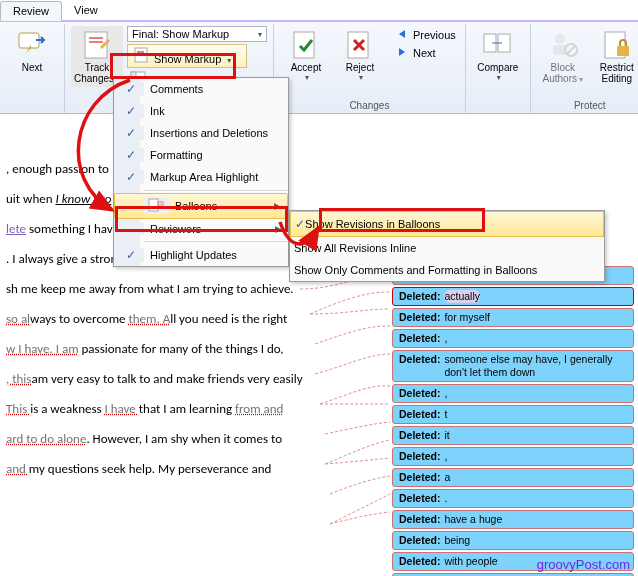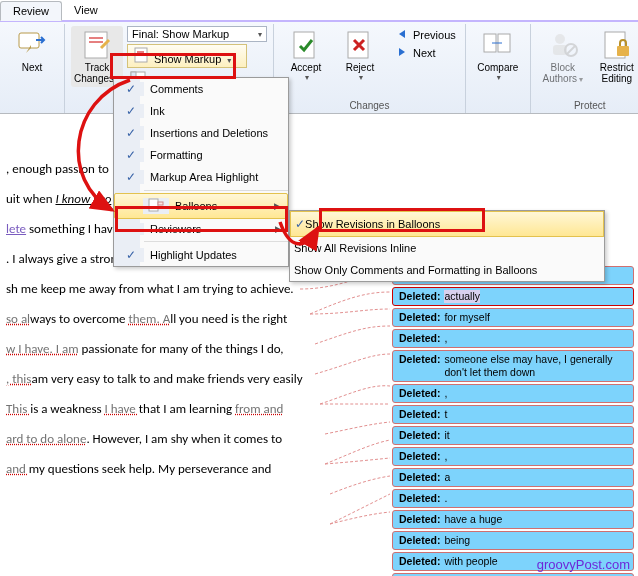--- a/index.html
+++ b/index.html
@@ -317,21 +317,21 @@
       <p><span class="trk">ard to do alone</span><span>. However, I am shy when it comes to</span></p>
       <p><span class="trk">and </span><span>my questions </span><span>seek help. My perseverance and</span></p>
     </div>
   <div class="balloons-col" id="balloons">
       <div class="balloon">
         <span class="blbl">Deleted:</span>
         <span>don't</span>
       </div>
       <div class="balloon active">
         <span class="blbl">Deleted:</span>
-        <span style="background: rgb(217, 208, 238);">actually</span>
+        <span style="background: rgb(217, 208, 238); border-radius: 6px;">actually</span>
       </div>
       <div class="balloon">
         <span class="blbl">Deleted:</span>
         <span>for myself</span>
       </div>
       <div class="balloon">
         <span class="blbl">Deleted:</span>
         <span>,</span>
       </div>
       <div class="balloon">

